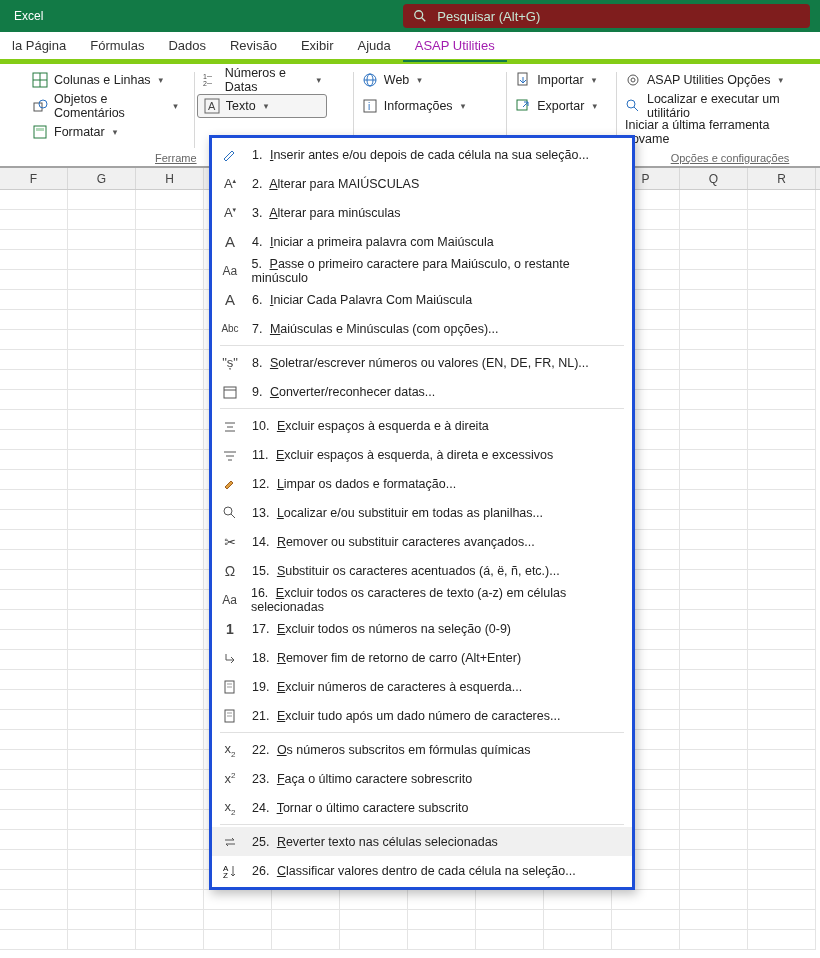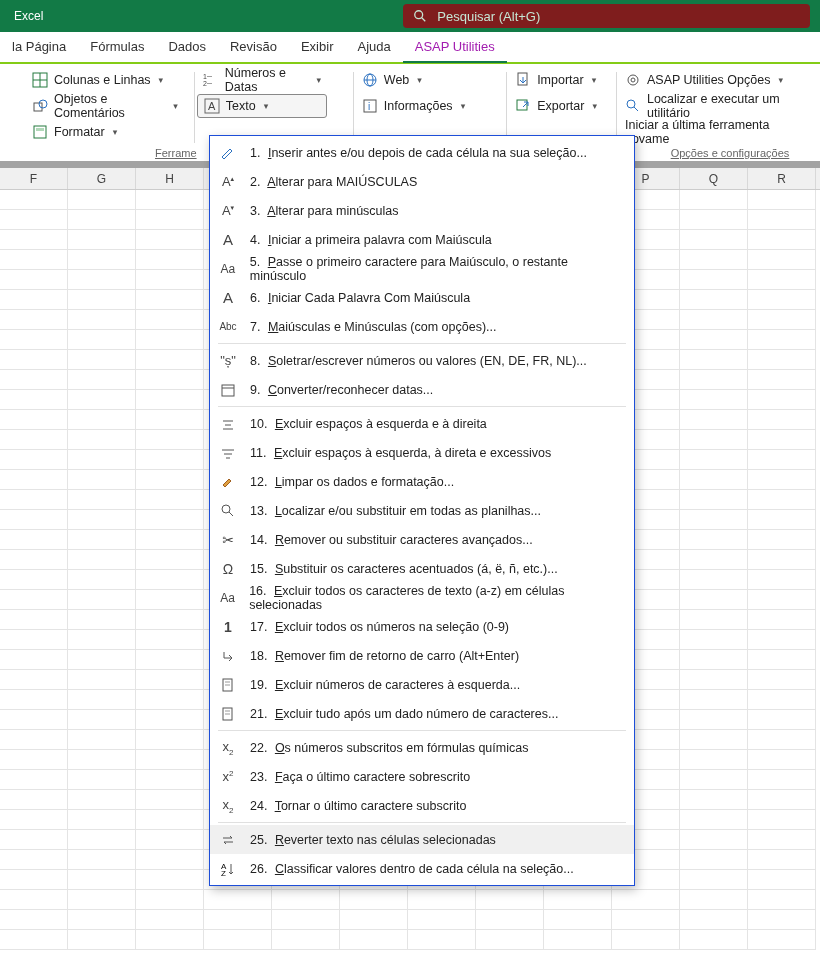--- a/index.html
+++ b/index.html
@@ -3,44 +3,44 @@
   <meta charset="utf-8">
   <style>
     * { box-sizing: border-box; margin: 0; padding: 0; }
     body { font-family: "Segoe UI", Tahoma, sans-serif; font-size: 12px; background: #fff; width: 820px; height: 958px; overflow: hidden; position: relative; }
     
     .title-bar { background: #127a46; height: 32px; display: flex; align-items: center; color: #fff; padding: 0 10px; }
     .title-left { flex: 0 0 auto; margin-left: 4px; font-size: 12px; }
     .search-box { margin-left: 360px; background: #7f1d1d; border-radius: 4px; height: 24px; display: flex; align-items: center; padding: 0 10px; color: #c6e5d4; font-size: 13px; flex: 1; max-width: 440px; }
     .search-box svg { margin-right: 10px; }
     
-    .tabs-row { background: #fff; border-bottom: 2px solid #84cc16; height: 32px; display: flex; align-items: center; padding: 0 0 0 0; }
+    .tabs-row { background: #fff; border-bottom: 5px solid #84cc16; height: 32px; display: flex; align-items: center; padding: 0 0 0 0; }
     .tab { padding: 0 12px; height: 32px; line-height: 32px; cursor: pointer; font-size: 13px; color: #333; }
     .tab.active { color: #a21caf; border-bottom: 2px solid #127a46; font-weight: 500; }
     
-    .ribbon { background: #fff; height: 104px; display: flex; padding: 4px 0 0 0; border-bottom: 7px solid #a3a3a3; position: relative; }
+    .ribbon { background: #fff; height: 104px; display: flex; padding: 4px 0 0 0; border-bottom: 2px solid #a3a3a3; position: relative; }
     .ribbon-group { padding: 0 8px 0 0; display: flex; flex-direction: column; min-width: 0; }
     .ribbon-divider { width: 1px; background: #d8d8d8; margin: 4px 2px 18px 2px; }
     .ribbon-items { display: flex; flex-direction: column; gap: 2px; }
     .ribbon-btn { display: flex; align-items: center; gap: 6px; padding: 2px 6px; height: 24px; cursor: pointer; border-radius: 3px; color: #222; font-size: 12.5px; }
     .ribbon-btn.active { border: 1px solid #888; background: #f5f5f5; }
     .ribbon-btn svg, .ribbon-icon { width: 16px; height: 16px; flex-shrink: 0; }
     .group-label { position: absolute; bottom: 2px; font-size: 11px; color: #666; text-align: center; text-decoration: underline; }
     .group-label.g1 { left: 155px; }
     .group-label.g2 { left: 640px; width: 180px; }
     .chevron { font-size: 9px; color: #555; margin-left: 2px; }
     
     .grid-area { position: relative; height: 790px; }
     .col-headers { display: flex; height: 22px; background: #f0f0f0; border-bottom: 1px solid #ccc; }
     .col-h { width: 68px; text-align: center; line-height: 22px; border-right: 1px solid #d8d8d8; color: #444; font-size: 12px; }
     .grid-cells { position: relative; }
     .row { display: flex; height: 20px; }
     .cell { width: 68px; border-right: 1px solid #e4e4e4; border-bottom: 1px solid #e4e4e4; }
     
-    .dropdown { position: absolute; left: 209px; top: 135px; width: 426px; background: #fff; border: 1px solid #1d4ed8; box-shadow: 2px 4px 10px rgba(0,0,0,0.25); z-index: 100; padding: 2px 0; }
+    .dropdown { position: absolute; left: 209px; top: 135px; width: 426px; background: #fff; border: 3px solid #1d4ed8; box-shadow: 2px 4px 10px rgba(0,0,0,0.25); z-index: 100; padding: 2px 0; }
     .menu-item { display: flex; align-items: center; height: 29px; padding: 0 10px 0 8px; cursor: pointer; font-size: 12.5px; color: #222; }
     .menu-item:hover, .menu-item.hovered { background: #f0f0f0; }
     .menu-icon { width: 20px; height: 20px; margin-right: 12px; display: flex; align-items: center; justify-content: center; font-size: 13px; color: #444; font-weight: 500; }
     .menu-sep { height: 1px; background: #e0e0e0; margin: 2px 8px; }
     .menu-item .num { margin-right: 4px; }
     .underline { text-decoration: underline; }
 
     .svg16 { width:16px; height:16px; }
   </style>
 </head>

